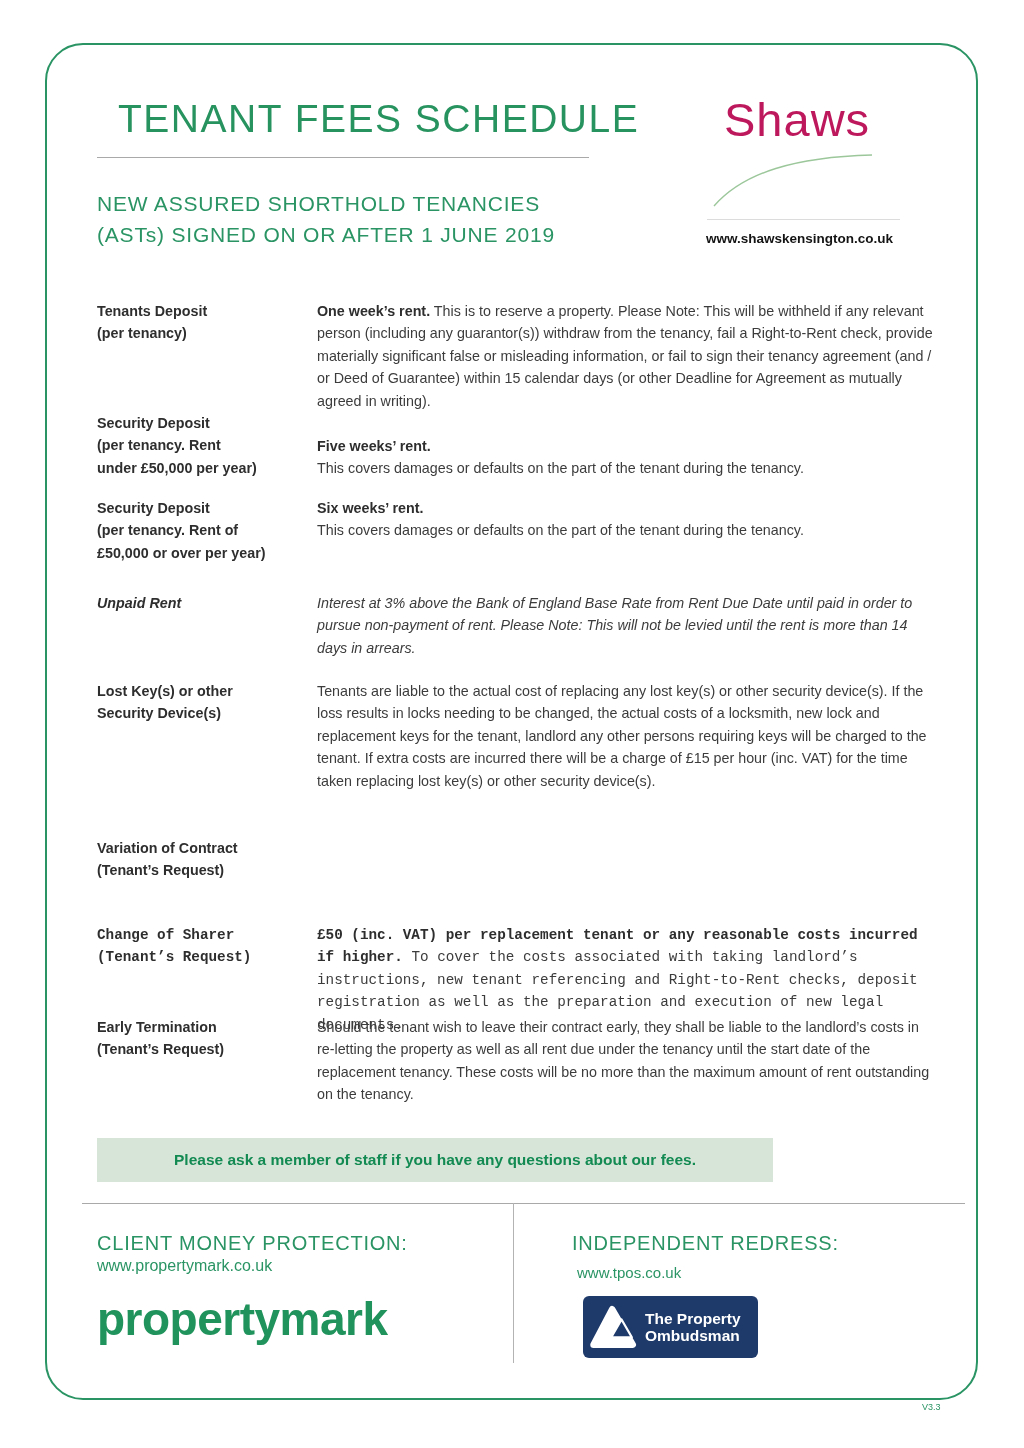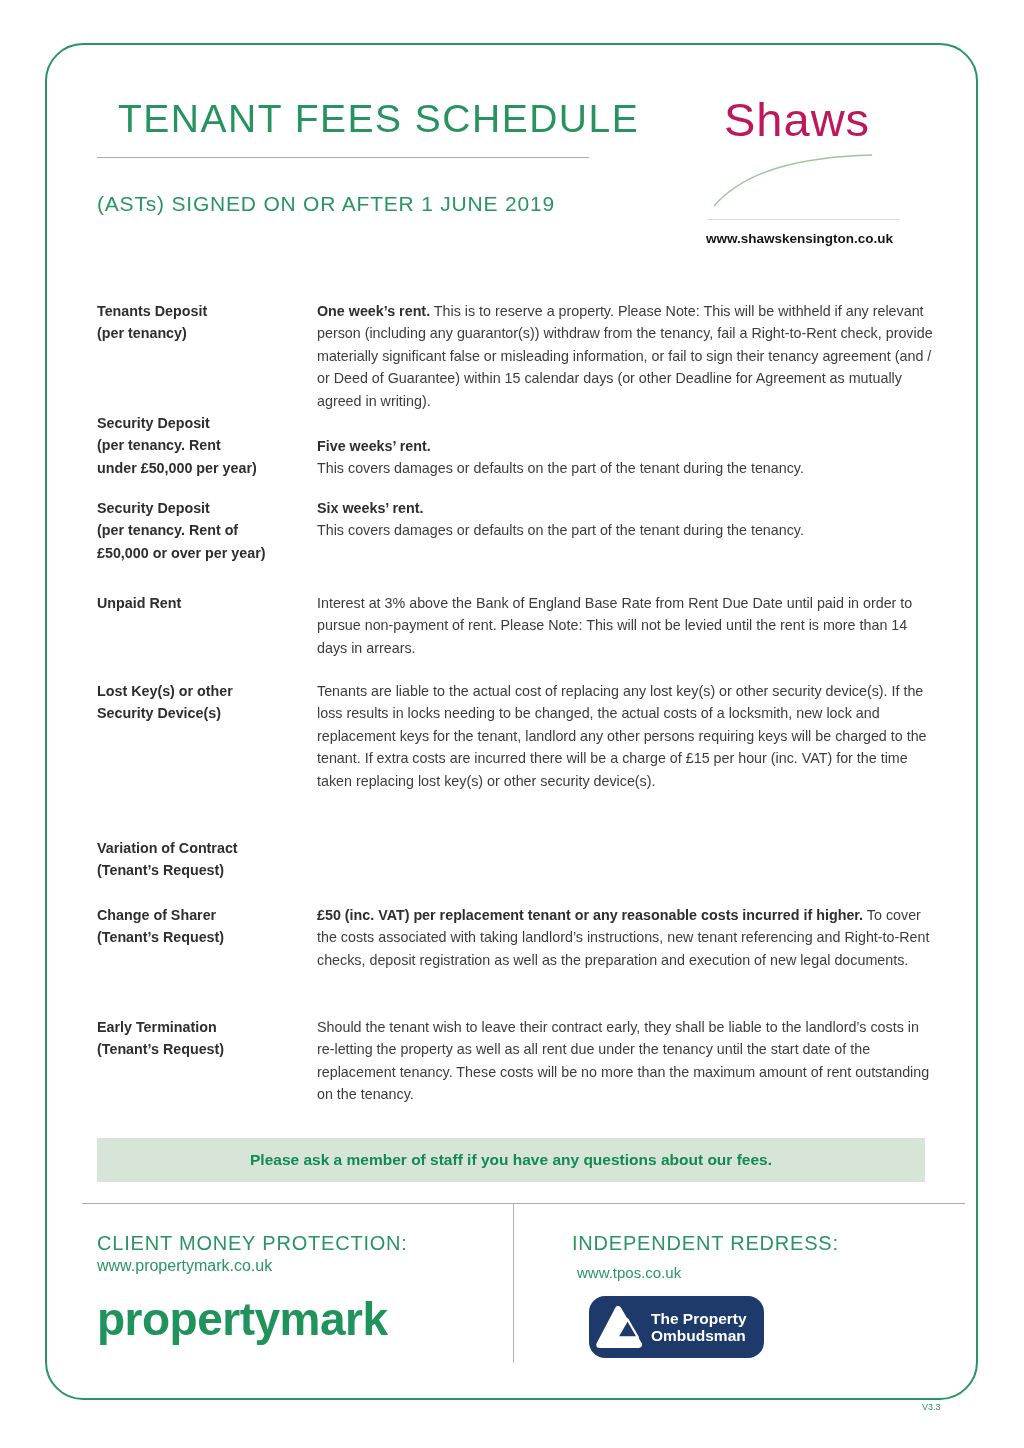--- a/index.html
+++ b/index.html
@@ -59,29 +59,29 @@
     color: #3c3c3c; font-size: 14.3px; line-height: 22.4px;
   }
   .fee-label { flex: 0 0 220px; font-weight: bold; color: #2e2e2e; }
   .fee-desc { flex: 1; }
   .fee-desc .b { font-weight: bold; color: #2e2e2e; }
   .stacked .b { display: block; }
   .desc-offset .fee-desc { padding-top: 23px; }
   .row-0 { top: 300px; }
   .row-1 { top: 412px; }
   .row-2 { top: 497px; }
-  .row-3 { top: 592px; }
+  .row-3 { top: 592px; font-style: italic; }
   .row-4 { top: 680px; }
   .row-5 { top: 837px; }
-  .row-6 { top: 904px; }
+  .row-6 { top: 924px; font-family: Liberation Mono, monospace; }
   .row-7 { top: 1016px; }
   
   .banner {
     position: absolute; left: 97px; top: 1138px;
-    width: 828px; height: 44px;
+    width: 676px; height: 44px;
     background: #d6e5d8;
     display: flex; align-items: center; justify-content: center;
   }
   .banner-text { color: #128a52; font-weight: bold; font-size: 15.5px; }
   
   .footer-rule {
     position: absolute; left: 82px; top: 1203px;
     width: 883px; height: 1px; background: #a9a9a9;
   }
   .footer-divider {
@@ -91,41 +91,42 @@
   .cmp { position: absolute; left: 97px; top: 1232px; }
   .footer-heading { color: #2a9464; font-size: 20px; letter-spacing: 0.8px; }
   .cmp-url { color: #2a9464; font-size: 16px; margin-top: 2px; }
   .propertymark {
     color: #20935c; font-size: 46px; font-weight: bold;
     letter-spacing: -0.5px; margin-top: 17px;
   }
   .redress { position: absolute; left: 572px; top: 1232px; }
   .redress-url { color: #2a9464; font-size: 15px; margin-top: 9px; margin-left: 5px; }
   .tpo-logo {
-    margin-top: 15px; margin-left: 17px;
+    margin-top: 15px; margin-left: 11px;
     width: 175px; height: 62px;
-    background: #1e3a6b; border-radius: 16px;
+    background: #1e3a6b; border-radius: 6px;
     display: flex; align-items: center;
     padding: 0 8px 0 4px; box-sizing: border-box; gap: 2px;
   }
   .tpo-text { color: #ffffff; font-weight: bold; font-size: 15.5px; line-height: 17px; white-space: nowrap; }
   .version {
     position: absolute; left: 922px; top: 1402px;
     font-size: 9px; color: #2a9464;
   }
 </style>
 </head>
 <body>
 
 <div class="page">
   <div class="frame"></div>
 
   <div class="doc-title">TENANT FEES SCHEDULE</div>
   <div class="title-rule"></div>
   <div class="subtitle">
+    <div>NEW ASSURED SHORTHOLD TENANCIES</div>
     <div>(ASTs) SIGNED ON OR AFTER 1 JUNE 2019</div>
   </div>
 
   <div class="brand-name">Shaws</div>
   <svg class="brand-swoosh" viewBox="0 0 170 58">
     <path d="M6 54 C 36 20, 88 5, 164 3" fill="none" stroke="#9cc79b" stroke-width="1.4"></path>
   </svg>
   <div class="brand-rule"></div>
   <div class="brand-site">www.shawskensington.co.uk</div>
 

